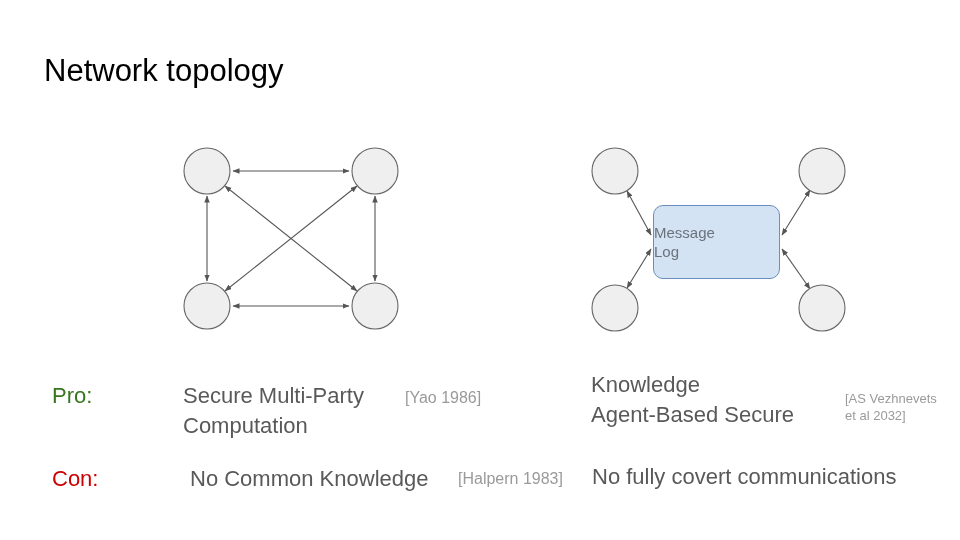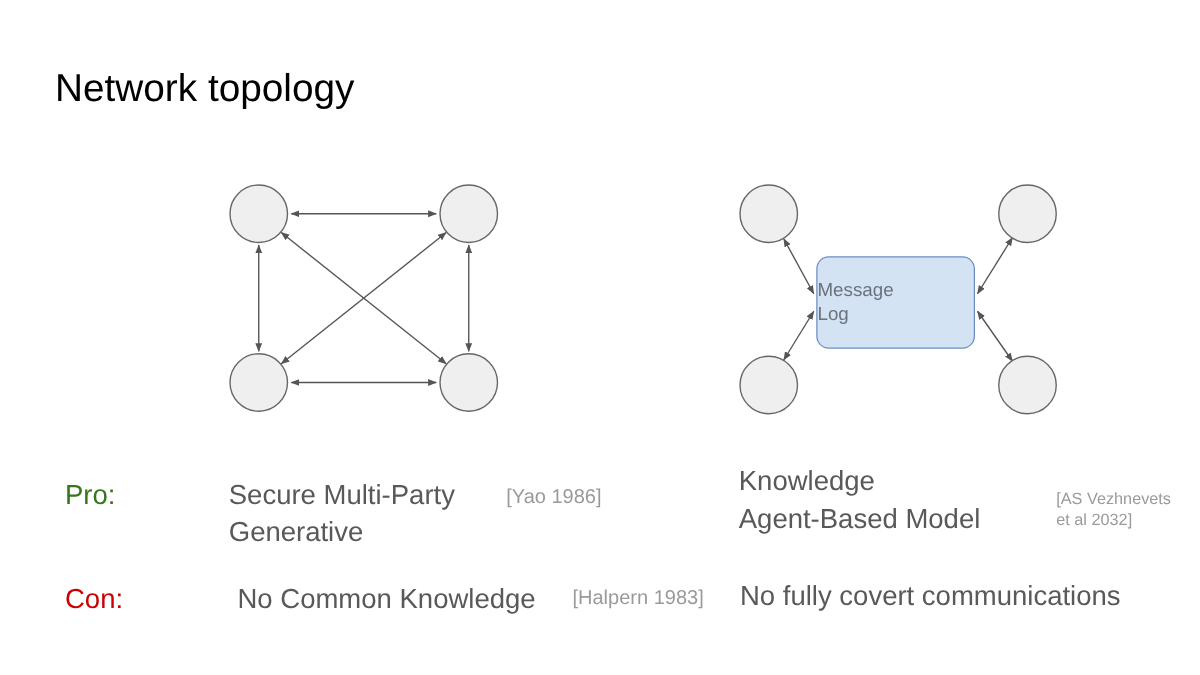--- a/index.html
+++ b/index.html
@@ -63,27 +63,27 @@
 
   <div class="abs hub-box" style="background: rgb(212, 227, 244); border-color: rgb(108, 142, 191); color: rgb(106, 115, 124);">
     <div>Message</div>
     <div>Log</div>
   </div>
 
   <div class="abs row-label" style="left: 52px; top: 383px; color: rgb(56, 118, 29);">Pro:</div>
 
   <div class="abs body-text center" style="left: 183px; top: 381px; width: 220px; color: rgb(89, 89, 89);">
     <div>Secure Multi-Party</div>
-    <div>Generative</div>
+    <div>Computation</div>
   </div>
   <div class="abs citation" style="left: 405px; top: 389px; color: rgb(154, 154, 154);">[Yao 1986]</div>
 
   <div class="abs body-text center" style="left: 591px; top: 370px; width: 250px; color: rgb(89, 89, 89);">
     <div>Knowledge</div>
-    <div>Agent-Based Model</div>
+    <div>Agent-Based Secure</div>
   </div>
   <div class="abs citation-sm" style="left: 845px; top: 390px; width: 110px; color: rgb(154, 154, 154);">
     <div>[AS Vezhnevets</div>
     <div>et al 2032]</div>
   </div>
 
   <div class="abs row-label" style="left: 52px; top: 466px; color: rgb(204, 0, 0);">Con:</div>
 
   <div class="abs body-text" style="left: 190px; top: 464px; color: rgb(89, 89, 89);">No Common Knowledge</div>
   <div class="abs citation" style="left: 458px; top: 470px; color: rgb(154, 154, 154);">[Halpern 1983]</div>

